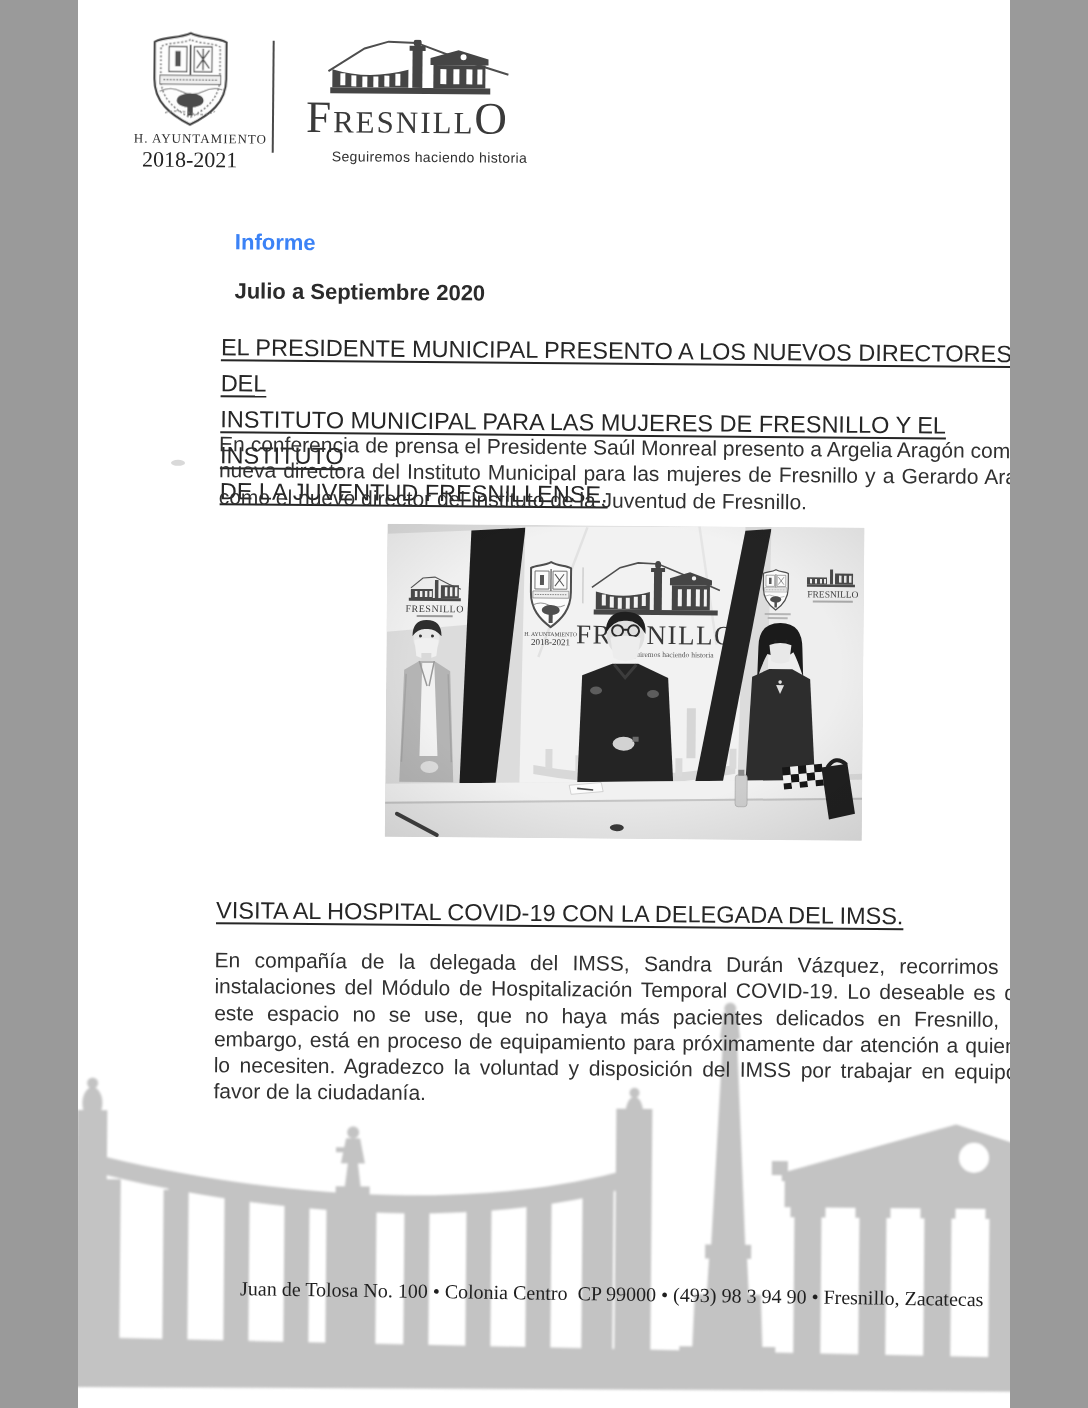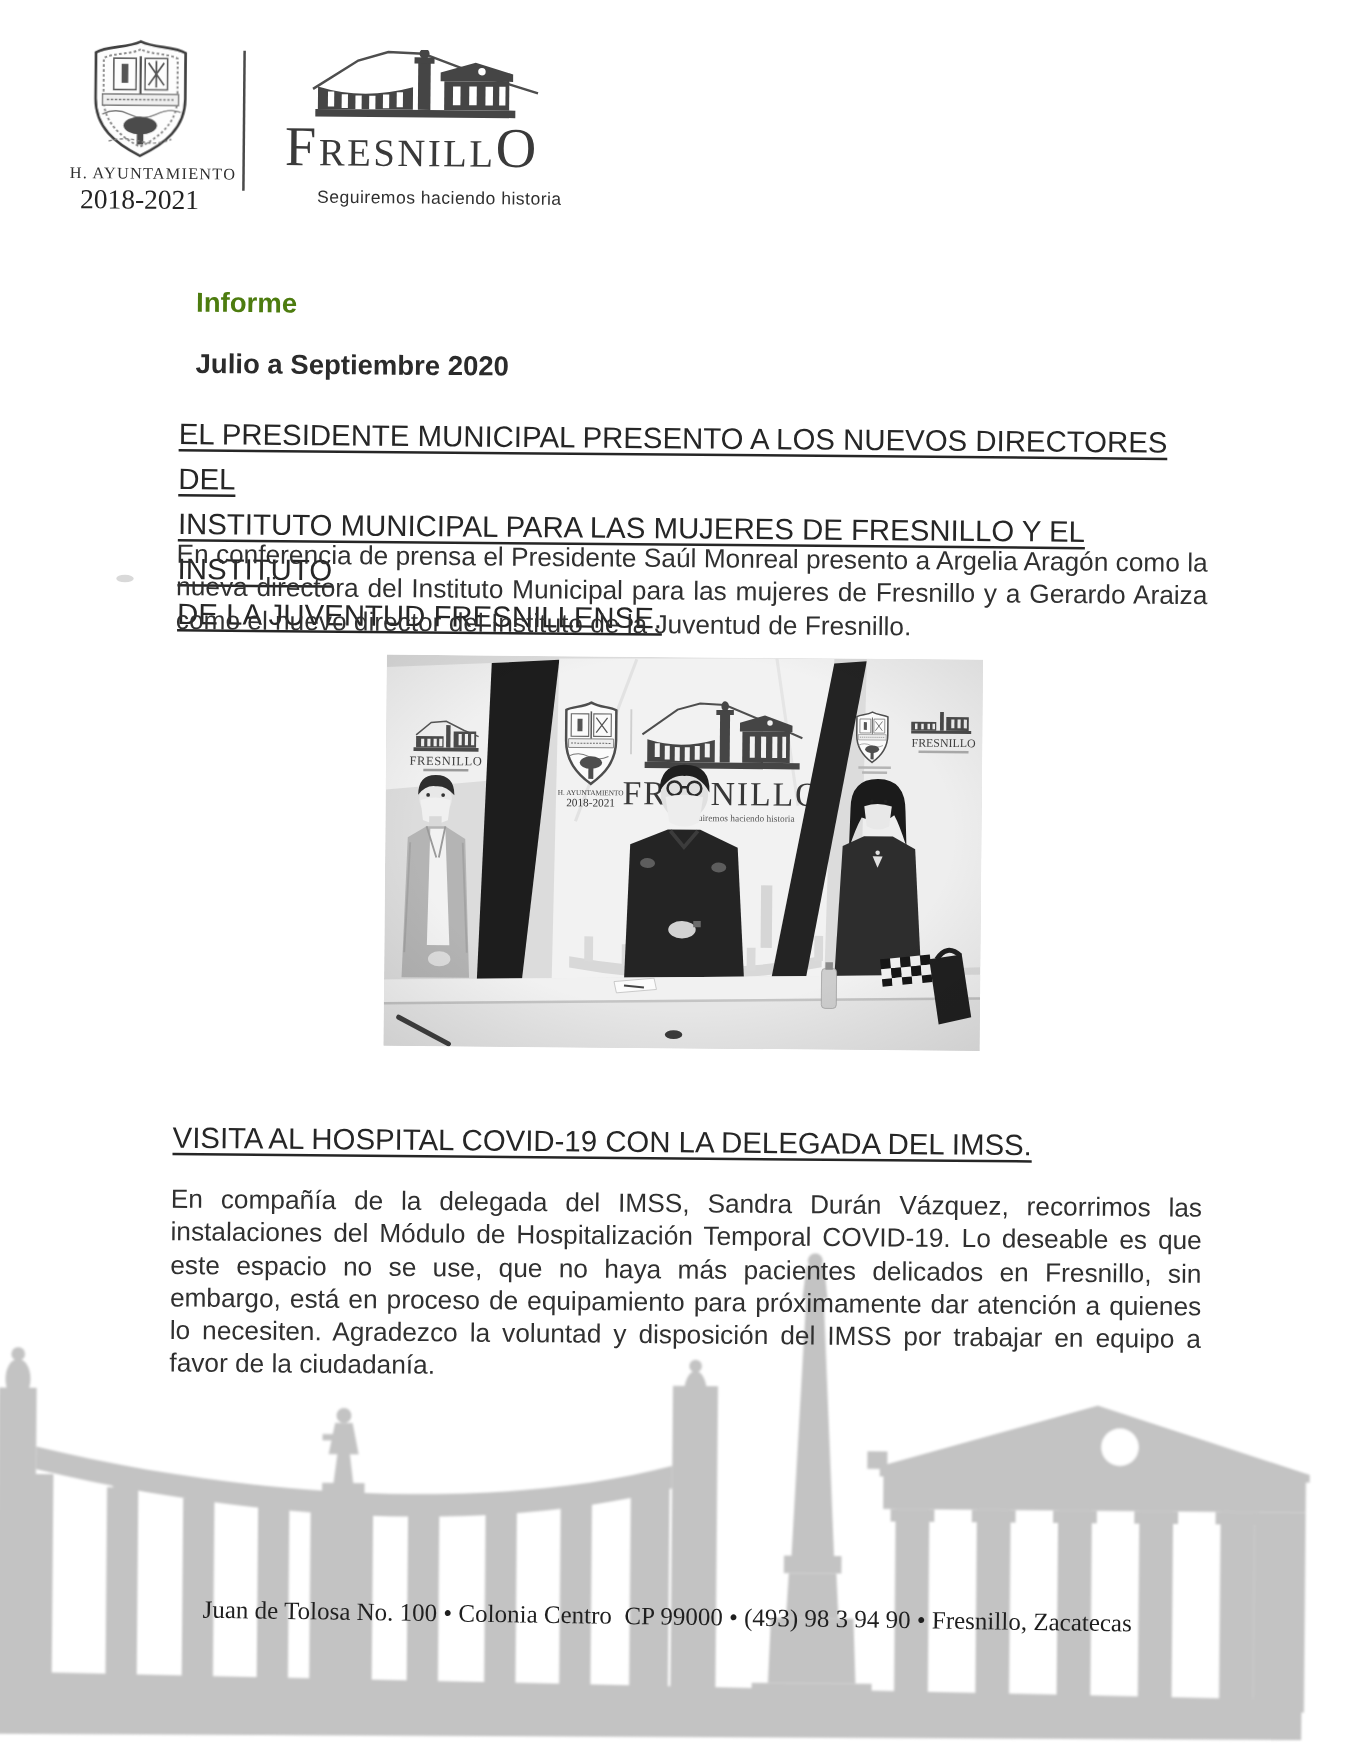--- a/index.html
+++ b/index.html
@@ -1,37 +1,37 @@
 <!DOCTYPE html>
 <html><head>
 <meta charset="utf-8">
 <style>
   html,body{margin:0;padding:0;background:#9a9a9a;}
   .page{
-    position:relative;width:1088px;height:1408px;margin:0 auto;
+    position:relative;width:932px;height:1408px;margin:0 auto;
     background:#ffffff;overflow:hidden;
     font-family:"Liberation Sans",sans-serif;color:#2e2e2e;
   }
   .scan{position:absolute;inset:0;transform:rotate(0.5deg);transform-origin:120px 120px;}
 
   
   .crest-block{position:absolute;left:56px;top:30px;width:112px;text-align:center;}
   .crest-block svg{display:block;margin:0 auto;}
   .crest-cap1{font-family:"Liberation Serif",serif;font-size:13px;letter-spacing:1px;color:#2f2f2f;margin-top:3px;white-space:nowrap;}
   .crest-cap2{font-family:"Liberation Serif",serif;font-size:22px;color:#232323;margin-top:0px;}
   .header-divider{position:absolute;left:194px;top:40px;width:2px;height:112px;background:#4a4a4a;}
   .logo-block{position:absolute;left:228px;top:38px;width:230px;}
   .logo-monument{display:block;margin-left:20px;}
   .logo-name{font-family:"Liberation Serif",serif;color:#3a3a3a;letter-spacing:2px;line-height:40px;margin-top:2px;white-space:nowrap;}
   .logo-name .big{font-size:45px;}
   .logo-name .mid{font-size:31px;}
   .logo-tagline{font-size:14px;color:#2f2f2f;letter-spacing:0.4px;margin-left:26px;margin-top:1px;}
 
   
-  .doc-title{position:absolute;left:158px;top:229px;font-size:22px;font-weight:bold;color:#4d7c0f;}
+  .doc-title{position:absolute;left:158px;top:229px;font-size:22px;font-weight:bold;color:#3b82f6;}
   .doc-period{position:absolute;left:158px;top:278px;font-size:22px;font-weight:bold;color:#2b2b2b;}
   .sec-heading{position:absolute;left:145px;width:825px;font-size:23.5px;line-height:36px;color:#262626;}
   .sec-heading .hline{text-decoration:underline;text-decoration-thickness:2px;text-underline-offset:4px;width:max-content;max-width:825px;}
   .h1{top:329px;}
   .h2{top:892px;}
   .para{position:absolute;left:144px;width:825px;font-size:21px;line-height:26.3px;
         text-align:justify;color:#303030;z-index:2;}
   .p1{top:431px;}
   .p2{top:947px;}
 

